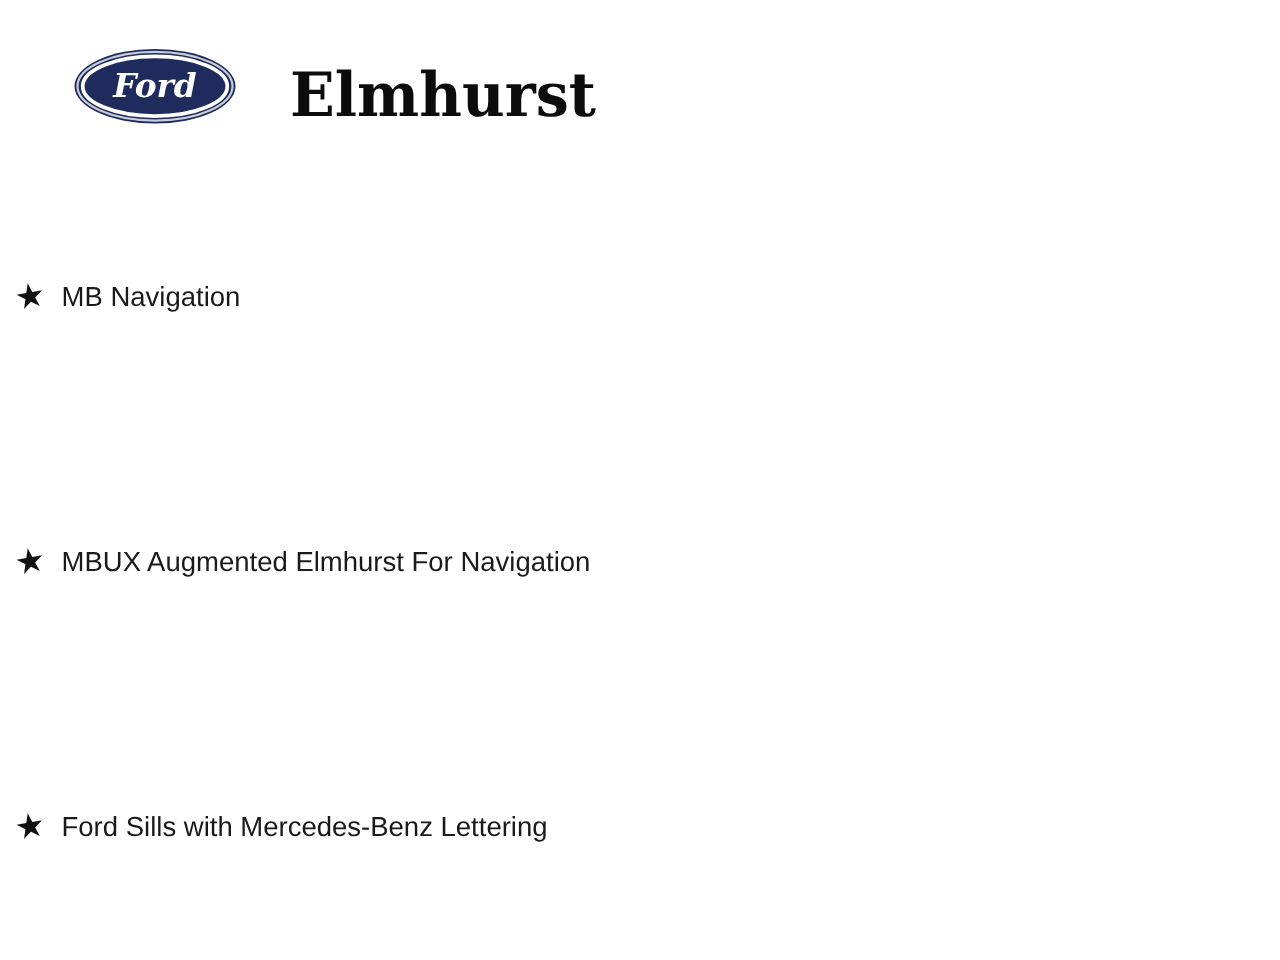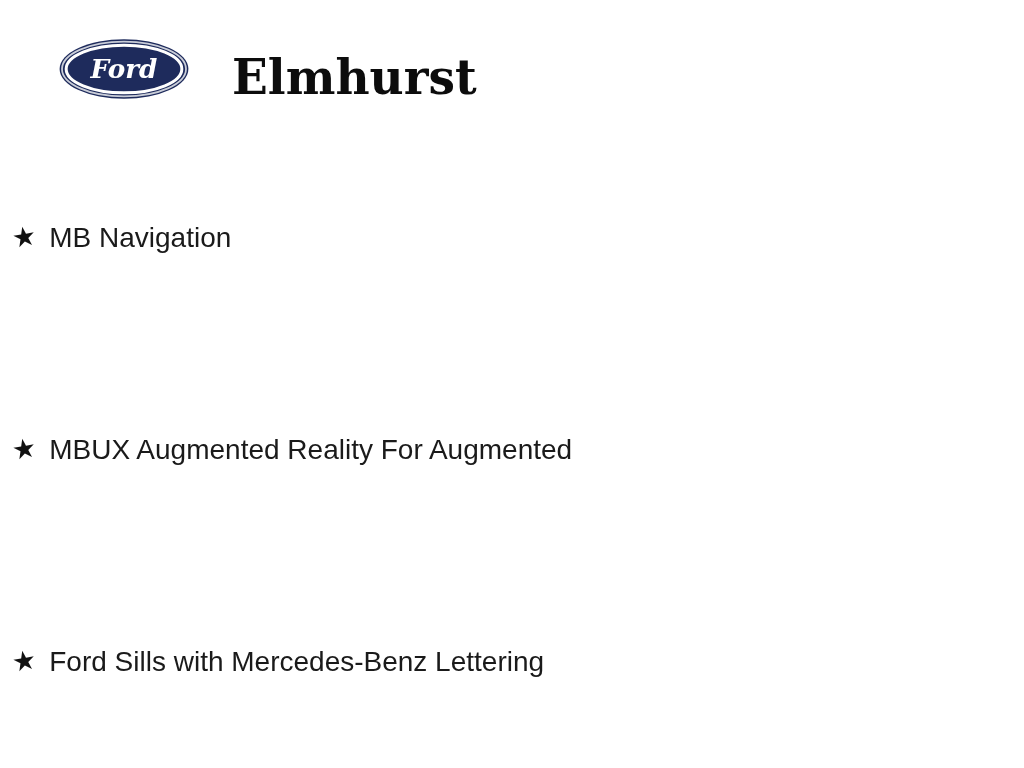--- a/index.html
+++ b/index.html
@@ -49,21 +49,21 @@
   .feature-item.row-2 { top: 645px; }
   .star-icon {
     font-size: 27px;
     line-height: 1;
     color: #111111;
     display: inline-block;
     transform: rotate(-10deg);
     margin-top: -2px;
   }
   .feature-label {
-    font-size: 28px;
+    font-size: 22px;
     color: #1a1a1a;
     line-height: 34px;
   }
 </style>
 </head>
 <body>
 
 <div class="logo-row">
   <svg class="ford-oval" viewBox="0 0 220 104" xmlns="http://www.w3.org/2000/svg" aria-hidden="true">
     <ellipse cx="110" cy="52" rx="108" ry="50" fill="#1e2b5c"></ellipse>
@@ -76,21 +76,21 @@
 
 <div>
 
   <div class="feature-item row-0">
     <span class="star-icon">★</span>
     <span class="feature-label">MB Navigation</span>
   </div>
 
   <div class="feature-item row-1">
     <span class="star-icon">★</span>
-    <span class="feature-label">MBUX Augmented Reality For Augmented</span>
+    <span class="feature-label">MBUX Augmented Elmhurst For Navigation</span>
   </div>
 
   <div class="feature-item row-2">
     <span class="star-icon">★</span>
     <span class="feature-label">Ford Sills with Mercedes-Benz Lettering</span>
   </div>
 
 </div>
 
 </body></html>

